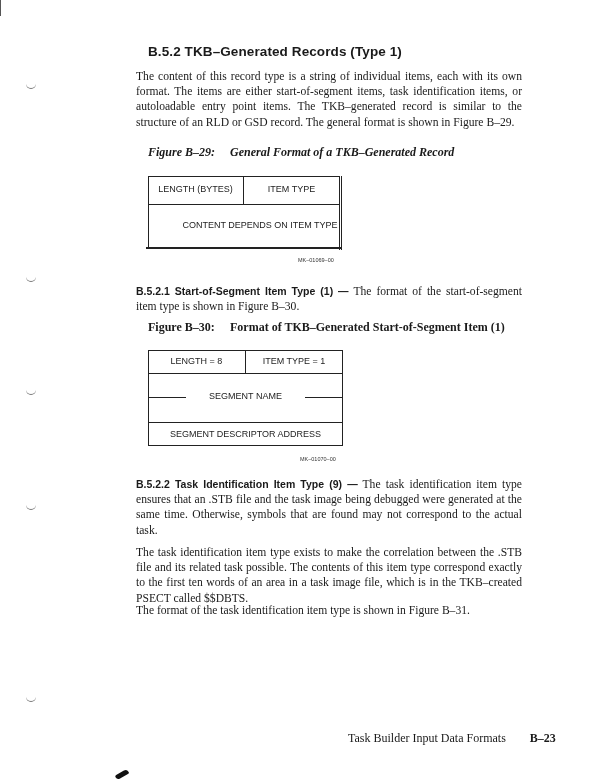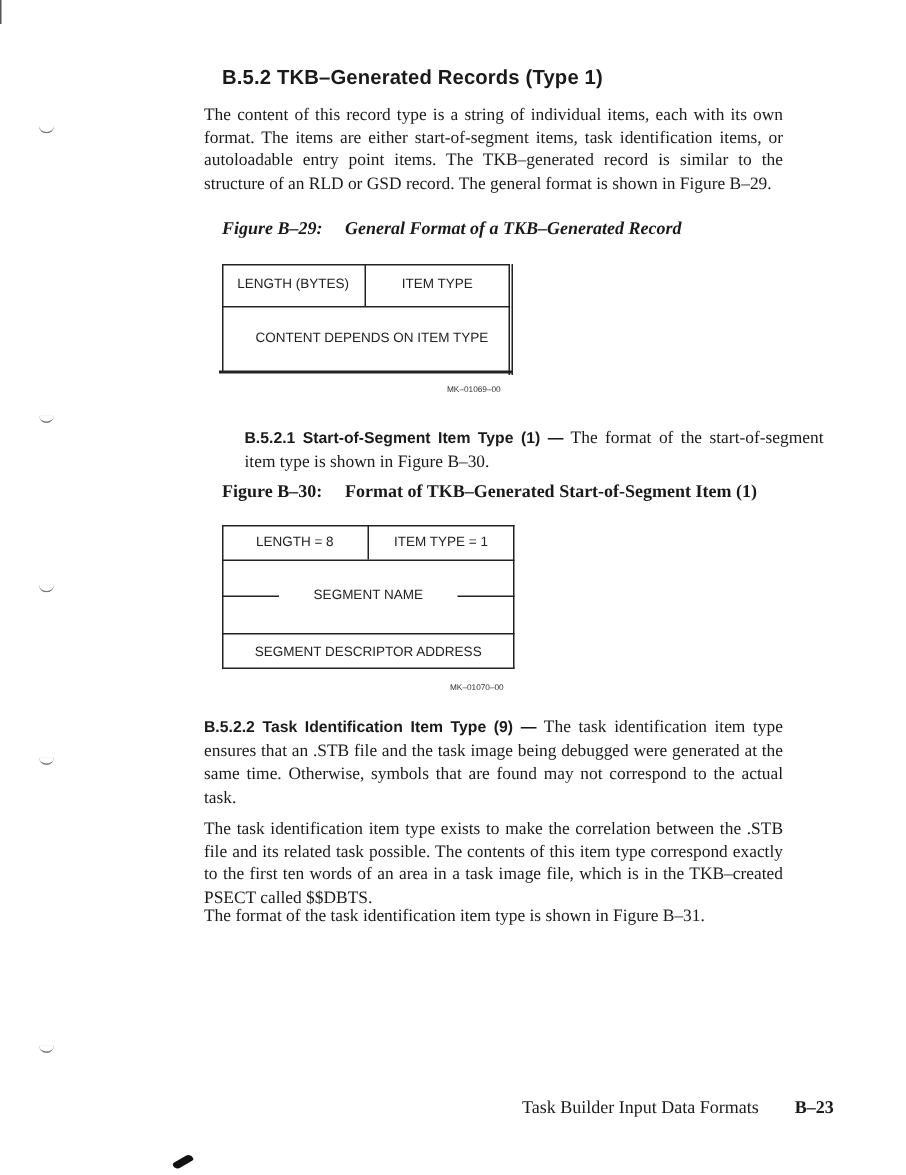--- a/index.html
+++ b/index.html
@@ -37,25 +37,25 @@
 <div class="abs" style="left:148px;top:176px;width:200px;height:74px;">
   <div class="line" style="left:0;top:0;width:192px;height:1px;"></div>
   <div class="line" style="left:0;top:0;width:1px;height:72px;"></div>
   <div class="line" style="left:191px;top:0;width:1px;height:74px;"></div>
   <div class="line" style="left:193px;top:0;width:1px;height:74px;"></div>
   <div class="line" style="left:0;top:28px;width:192px;height:1px;"></div>
   <div class="line" style="left:95px;top:0;width:1px;height:28px;"></div>
   <div class="line" style="left:-2px;top:71px;width:196px;height:2px;"></div>
   <div class="box-text" style="left:0;width:95px;top:8px;text-align:center;">LENGTH (BYTES)</div>
   <div class="box-text" style="left:96px;width:95px;top:8px;text-align:center;">ITEM TYPE</div>
-  <div class="box-text" style="left:4px;width:192px;top:44px;text-align:center;">CONTENT DEPENDS ON ITEM TYPE</div>
+  <div class="box-text" style="left:16px;width:192px;top:44px;text-align:center;">CONTENT DEPENDS ON ITEM TYPE</div>
 </div>
 <div class="abs mk" style="left:298px;top:257px;">MK–01069–00</div>
 
-<div class="abs para" style="top:284px;margin-left:27px;"><span class="runin">B.5.2.1 Start-of-Segment Item Type (1) —</span><span> The format of the start-of-segment item type is shown in Figure B–30.</span></div>
+<div class="abs para" style="top:284px;"><span class="runin">B.5.2.1 Start-of-Segment Item Type (1) —</span><span> The format of the start-of-segment item type is shown in Figure B–30.</span></div>
 
 <div class="abs figcap" style="top:320px;">
   <span class="num">Figure B–30:</span><span>Format of TKB–Generated Start-of-Segment Item (1)</span>
 </div>
 
 <div class="abs" style="left:148px;top:350px;width:196px;height:96px;">
   <div class="line" style="left:0;top:0;width:195px;height:1px;"></div>
   <div class="line" style="left:0;top:0;width:1px;height:96px;"></div>
   <div class="line" style="left:194px;top:0;width:1px;height:96px;"></div>
   <div class="line" style="left:0;top:23px;width:195px;height:1px;"></div>

